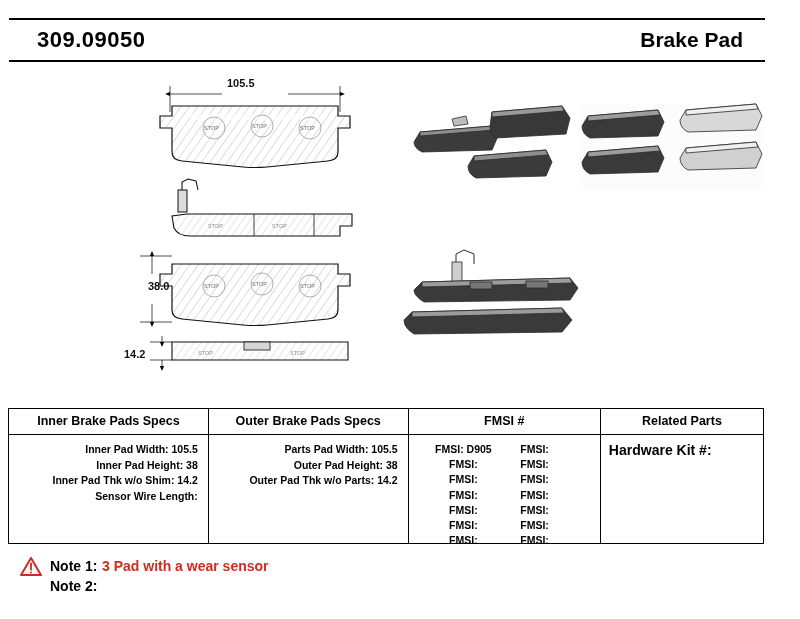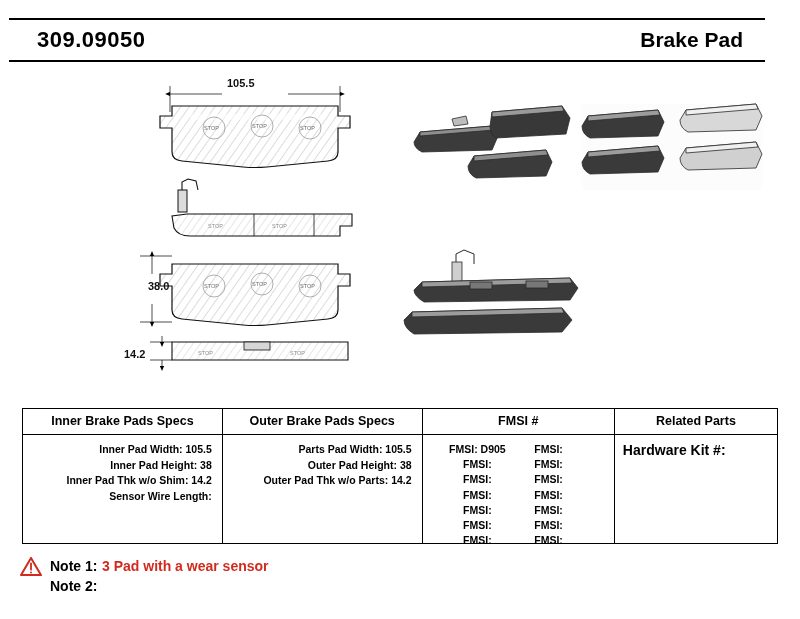--- a/index.html
+++ b/index.html
@@ -62,21 +62,21 @@
     font-weight: bold;
     color: #111;
   }
 
   
   svg { display: block; }
 
   
   .tables {
     position: absolute;
-    left: 22px;
+    left: 8px;
     top: 408px;
     width: 756px;
     height: 136px;
     display: flex;
     border: 1.5px solid #000;
     box-sizing: border-box;
   }
   .tcol {
     box-sizing: border-box;
     border-right: 1.5px solid #000;

